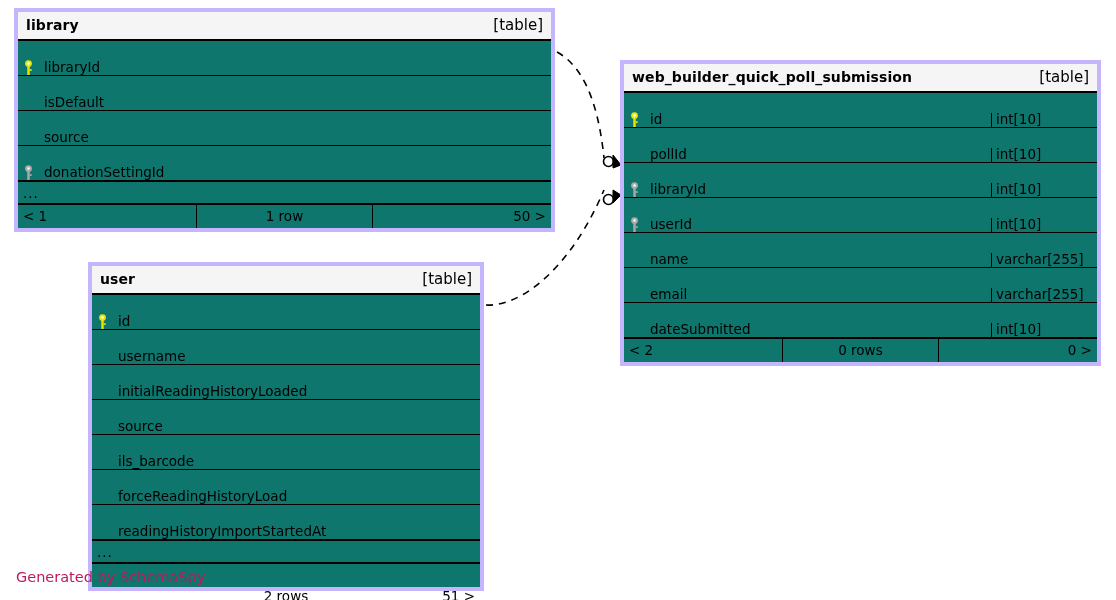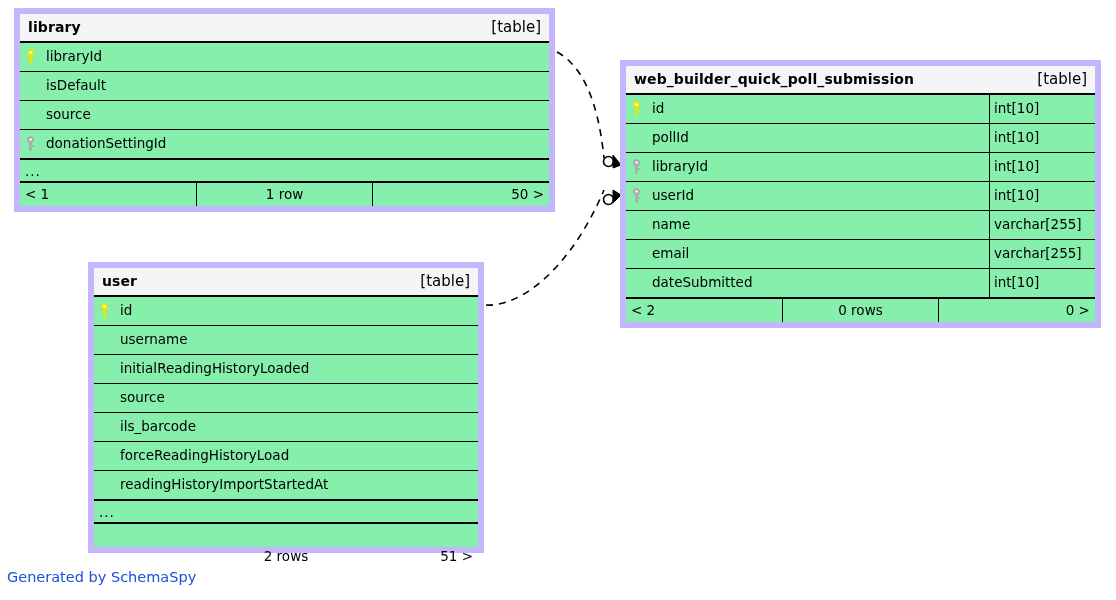--- a/index.html
+++ b/index.html
@@ -24,22 +24,22 @@
     left: 0;
     top: 0;
     width: 1116px;
     height: 600px;
     pointer-events: none;
   }
 
   .er-table {
     position: absolute;
     box-sizing: border-box;
-    border: 6px solid #c4b5fd;
-    background: #86efac;
+    border: 4px solid #c4b5fd;
+    background: #0f766e;
     font-size: 13.5px;
     line-height: 1;
   }
 
   .tbl-header {
     display: flex;
     align-items: center;
     justify-content: space-between;
     background: #f5f5f5;
     border-bottom: 2px solid #000000;
@@ -54,22 +54,23 @@
   }
   .tbl-tag {
     font-size: 15px;
     font-weight: normal;
   }
 
   .tbl-row {
     display: flex;
     align-items: stretch;
     border-bottom: 1px solid #000000;
-    height: 29px;
-    box-sizing: border-box;
+    height: 15px;
+    box-sizing: border-box;
+    margin-top: 20px;
   }
   .tbl-row:last-of-type {
     border-bottom: none;
   }
   .col-name {
     display: flex;
     align-items: center;
     flex: 1 1 auto;
     min-width: 0;
     padding-left: 6px;
@@ -142,24 +143,24 @@
   #table-poll     { left: 620px; top: 60px;  width: 481px; }
 
   #table-library .foot-cell { flex: 0 0 33.33%; }
   #table-user    .foot-cell { flex: 0 0 33.33%; margin-top: 33px; }
   #table-poll    .foot-cell { flex: 0 0 33.33%; }
 
   #table-poll .col-type { flex: 0 0 106px; }
 
   .caption {
     position: absolute;
-    left: 7px;
+    left: 16px;
     top: 569px;
     font-size: 14.5px;
-    color: #1d4ed8;
+    color: #be185d;
     white-space: nowrap;
   }
 </style>
 </head>
 <body>
 
 <div id="canvas">
 
   <svg id="connectors" viewBox="0 0 1116 600" width="1116" height="600" aria-hidden="true">
     <g fill="none" stroke="#000000" stroke-width="1.6">

